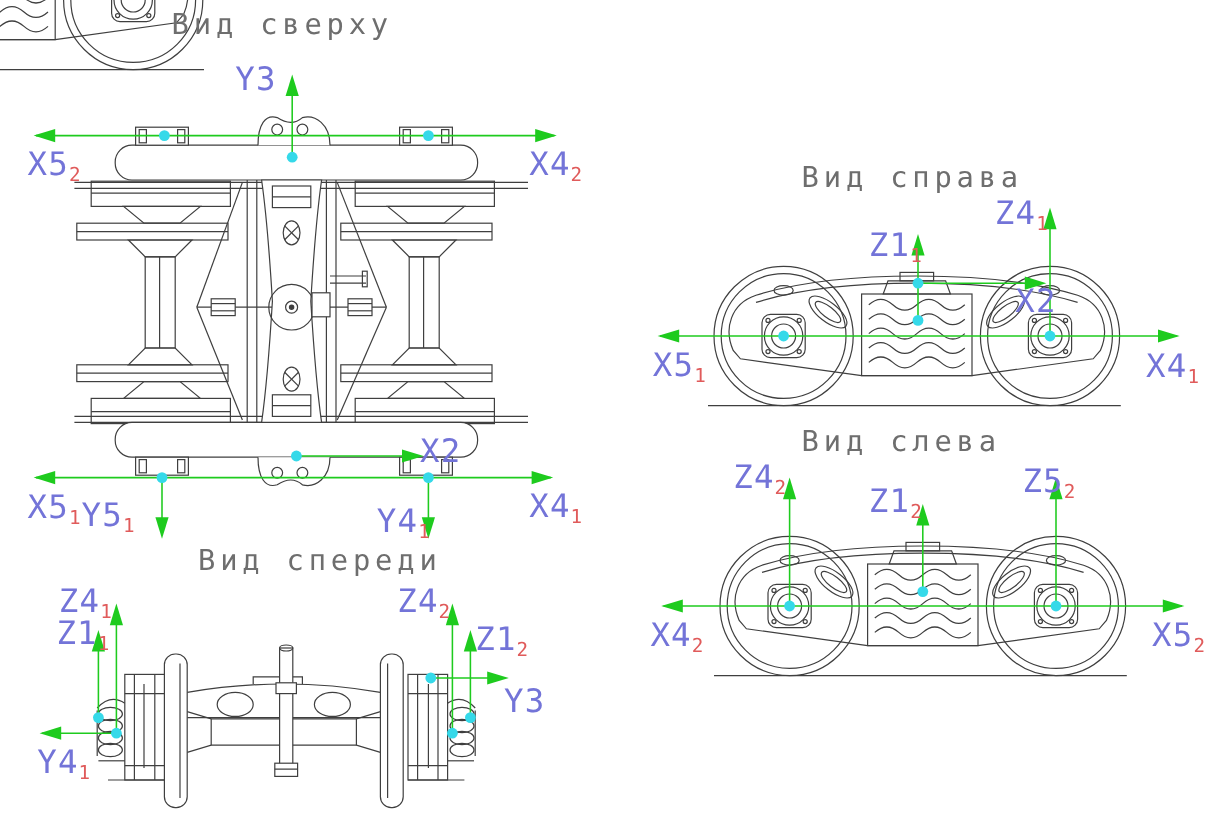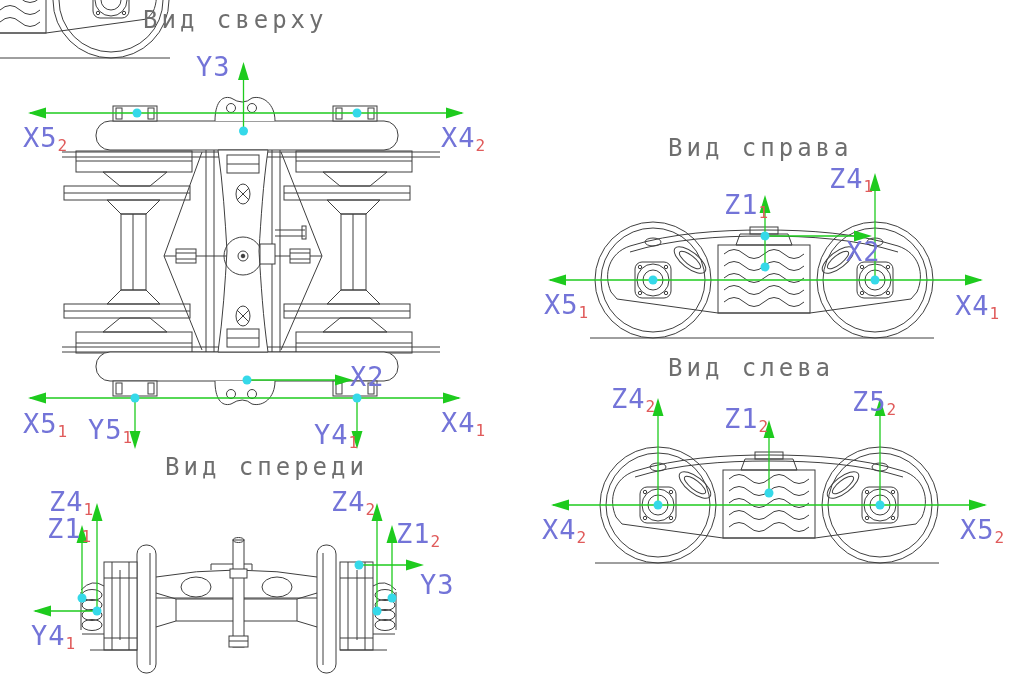--- a/index.html
+++ b/index.html
@@ -280,21 +280,21 @@
       <span class="sub">2</span>
     </div>
 <div class="axlbl" style="left:350px;top:363px">
       <span>X2</span>
       <span class="sub"></span>
     </div>
 <div class="axlbl" style="left:23px;top:410px">
       <span>X5</span>
       <span class="sub">1</span>
     </div>
-<div class="axlbl" style="left:88px;top:416px">
+<div class="axlbl" style="left:68px;top:416px">
       <span>Y5</span>
       <span class="sub">1</span>
     </div>
 <div class="axlbl" style="left:441px;top:409px">
       <span>X4</span>
       <span class="sub">1</span>
     </div>
 <div class="axlbl" style="left:314px;top:421px">
       <span>Y4</span>
       <span class="sub">1</span>

